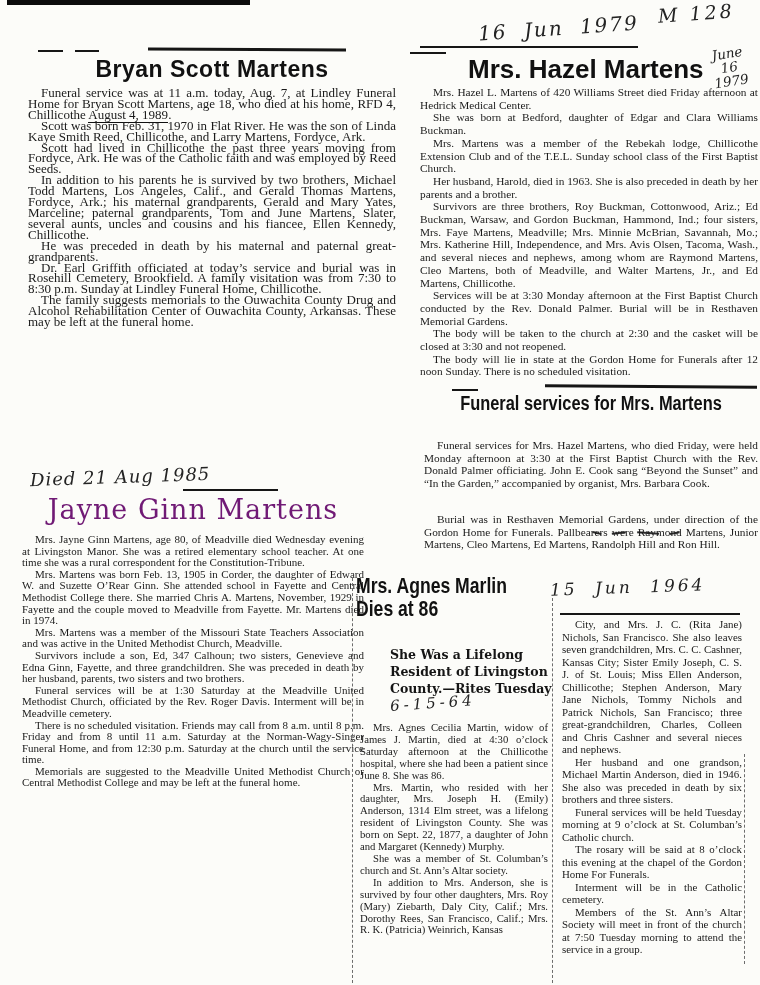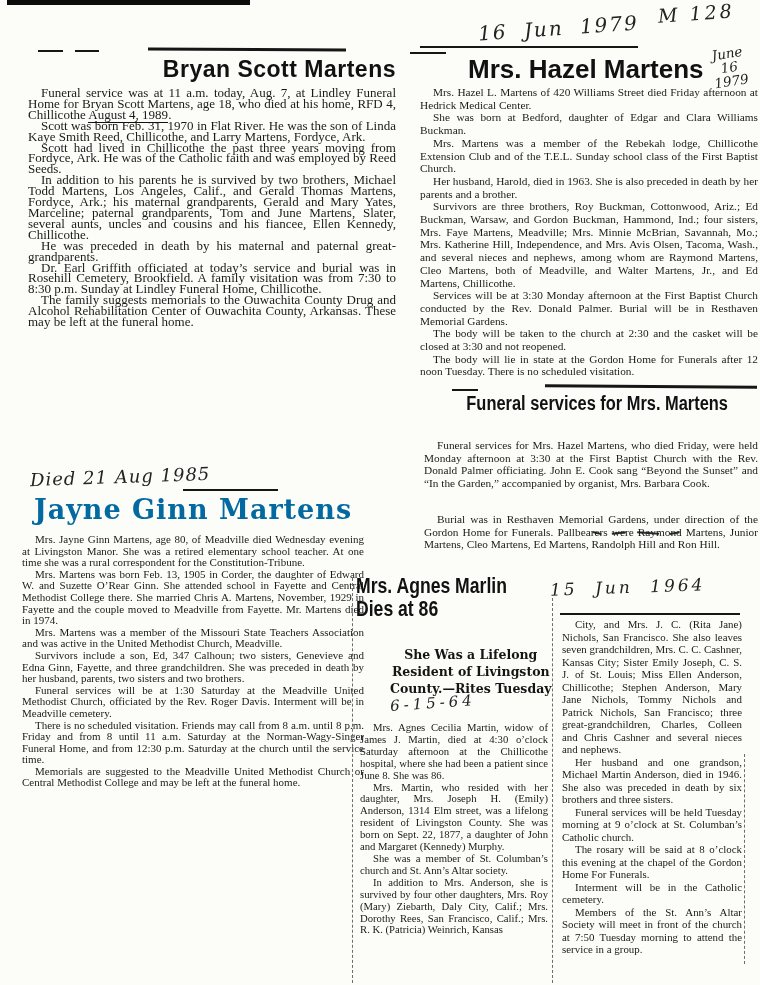--- a/index.html
+++ b/index.html
@@ -8,22 +8,22 @@
 
   
   .bar{position:absolute;background:#0c0c0c;}
   .rule{position:absolute;background:#161616;}
   .vrule{position:absolute;width:0;border-left:1px dashed #6d6d6d;}
 
   
   .clip{position:absolute;}
   .clip p{margin:0;text-indent:13px;text-align:justify;}
 
-  .headline-sans{font-family:"Liberation Sans","DejaVu Sans",sans-serif;font-weight:bold;text-align:right;margin:0;color:#111;}
-  .headline-serif{font-family:"DejaVu Serif","Liberation Serif",serif;font-weight:bold;text-align:center;margin:0;color:#0369a1;}
+  .headline-sans{font-family:"Liberation Sans","DejaVu Sans",sans-serif;font-weight:bold;text-align:center;margin:0;color:#111;}
+  .headline-serif{font-family:"DejaVu Serif","Liberation Serif",serif;font-weight:normal;text-align:center;margin:0;color:#701a75;}
   .condensed{display:block;transform:scaleX(.82);transform-origin:center;white-space:nowrap;}
   .condensed-left{display:block;transform:scaleX(.8);transform-origin:left;white-space:nowrap;}
 
   #bryan{left:28px;top:56px;width:368px;}
   #bryan .headline-sans{font-size:23px;letter-spacing:.5px;margin-bottom:5px;}
   #bryan p{font-size:13px;line-height:10.9px;}
 
   #hazel{left:420px;top:54px;width:338px;}
   #hazel .headline-sans{font-size:26px;text-align:left;padding-left:48px;margin-bottom:1px;}
   #hazel p{font-size:11.3px;line-height:12.7px;}
@@ -31,21 +31,21 @@
   #hazel-funeral{left:424px;top:392px;width:334px;}
   #hazel-funeral .headline-sans{font-size:20px;margin-bottom:8px;}
   #hazel-funeral p{font-size:11.3px;line-height:12.5px;margin-top:24px;}
 
   #jayne{left:22px;top:494px;width:342px;}
   #jayne .headline-serif{font-size:27px;letter-spacing:1px;margin-bottom:9px;}
   #jayne p{font-size:11px;line-height:11.6px;}
 
   #agnes{left:352px;top:574px;width:406px;height:411px;}
   #agnes .headline-sans{font-size:22px;text-align:left;line-height:23px;margin:0 0 0 4px;}
-  .agnes-subhead{position:absolute;left:38px;top:72px;font-family:"DejaVu Serif",serif;font-weight:bold;font-size:12.5px;line-height:17px;color:#151515;text-align:center;}
+  .agnes-subhead{position:absolute;left:38px;top:72px;font-family:"DejaVu Serif",serif;font-weight:bold;font-size:12.5px;line-height:17px;color:#151515;}
   .agnes-col{position:absolute;}
   #agnes-left{left:8px;top:148px;width:188px;}
   #agnes-left p{font-size:10.7px;line-height:11.9px;}
   #agnes-right{left:210px;top:44px;width:180px;}
   #agnes-right p{font-size:10.9px;line-height:12.5px;}
 
   
   .hand{position:absolute;font-family:"DejaVu Serif",serif;font-style:italic;color:#232323;white-space:nowrap;}
   #hw-m128{left:658px;top:2px;font-size:19px;letter-spacing:3px;transform:rotate(-4deg);}
   #hw-hazeldate{left:478px;top:16px;font-size:20px;letter-spacing:2px;word-spacing:8px;transform:rotate(-4deg);}
@@ -102,21 +102,21 @@
 
   <section class="clip" id="hazel">
     <h1 class="headline-sans">Mrs. Hazel Martens</h1>
     <p>Mrs. Hazel L. Martens of 420 Williams Street died Friday afternoon at Hedrick Medical Center.</p>
     <p>She was born at Bedford, daughter of Edgar and Clara Williams Buckman.</p>
     <p>Mrs. Martens was a member of the Rebekah lodge, Chillicothe Extension Club and of the T.E.L. Sunday school class of the First Baptist Church.</p>
     <p>Her husband, Harold, died in 1963. She is also preceded in death by her parents and a brother.</p>
     <p>Survivors are three brothers, Roy Buckman, Cottonwood, Ariz.; Ed Buckman, Warsaw, and Gordon Buckman, Hammond, Ind.; four sisters, Mrs. Faye Martens, Meadville; Mrs. Minnie McBrian, Savannah, Mo.; Mrs. Katherine Hill, Independence, and Mrs. Avis Olsen, Tacoma, Wash., and several nieces and nephews, among whom are Raymond Martens, Cleo Martens, both of Meadville, and Walter Martens, Jr., and Ed Martens, Chillicothe.</p>
     <p>Services will be at 3:30 Monday afternoon at the First Baptist Church conducted by the Rev. Donald Palmer. Burial will be in Resthaven Memorial Gardens.</p>
     <p>The body will be taken to the church at 2:30 and the casket will be closed at 3:30 and not reopened.</p>
-    <p>The body will lie in state at the Gordon Home for Funerals after 12 noon Tuesday. There is no scheduled visitation.</p>
+    <p>The body will lie in state at the Gordon Home for Funerals after 12 noon Sunday. There is no scheduled visitation.</p>
   </section>
 
   <section class="clip" id="hazel-funeral">
     <h1 class="headline-sans">
         <span class="condensed">Funeral services for Mrs. Martens</span>
       </h1>
     <p>Funeral services for Mrs. Hazel Martens, who died Friday, were held Monday afternoon at 3:30 at the First Baptist Church with the Rev. Donald Palmer officiating. John E. Cook sang “Beyond the Sunset” and “In the Garden,” accompanied by organist, Mrs. Barbara Cook.</p>
     <p>Burial was in Resthaven Memorial Gardens, under direction of the Gordon Home for Funerals. Pallbearers were Raymond Martens, Junior Martens, Cleo Martens, Ed Martens, Randolph Hill and Ron Hill.</p>
   </section>
 

